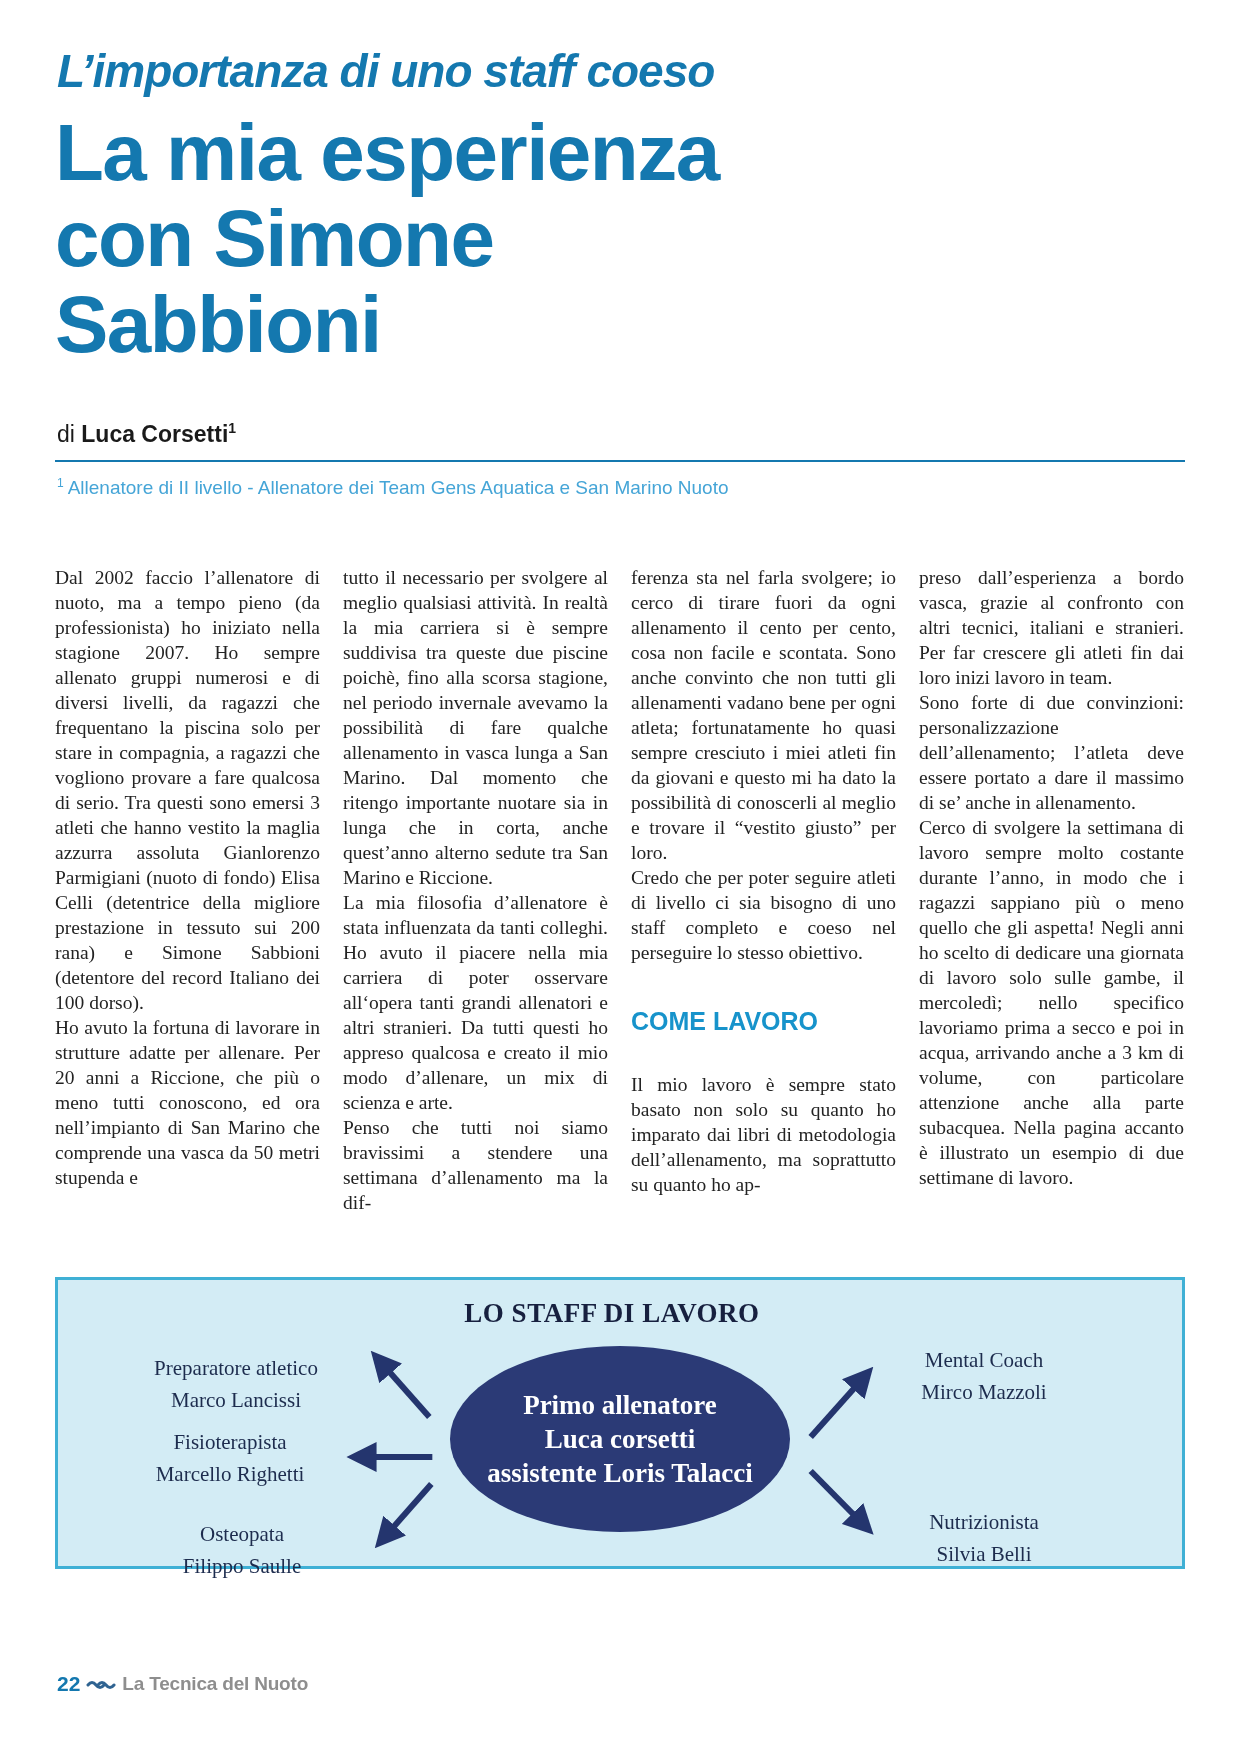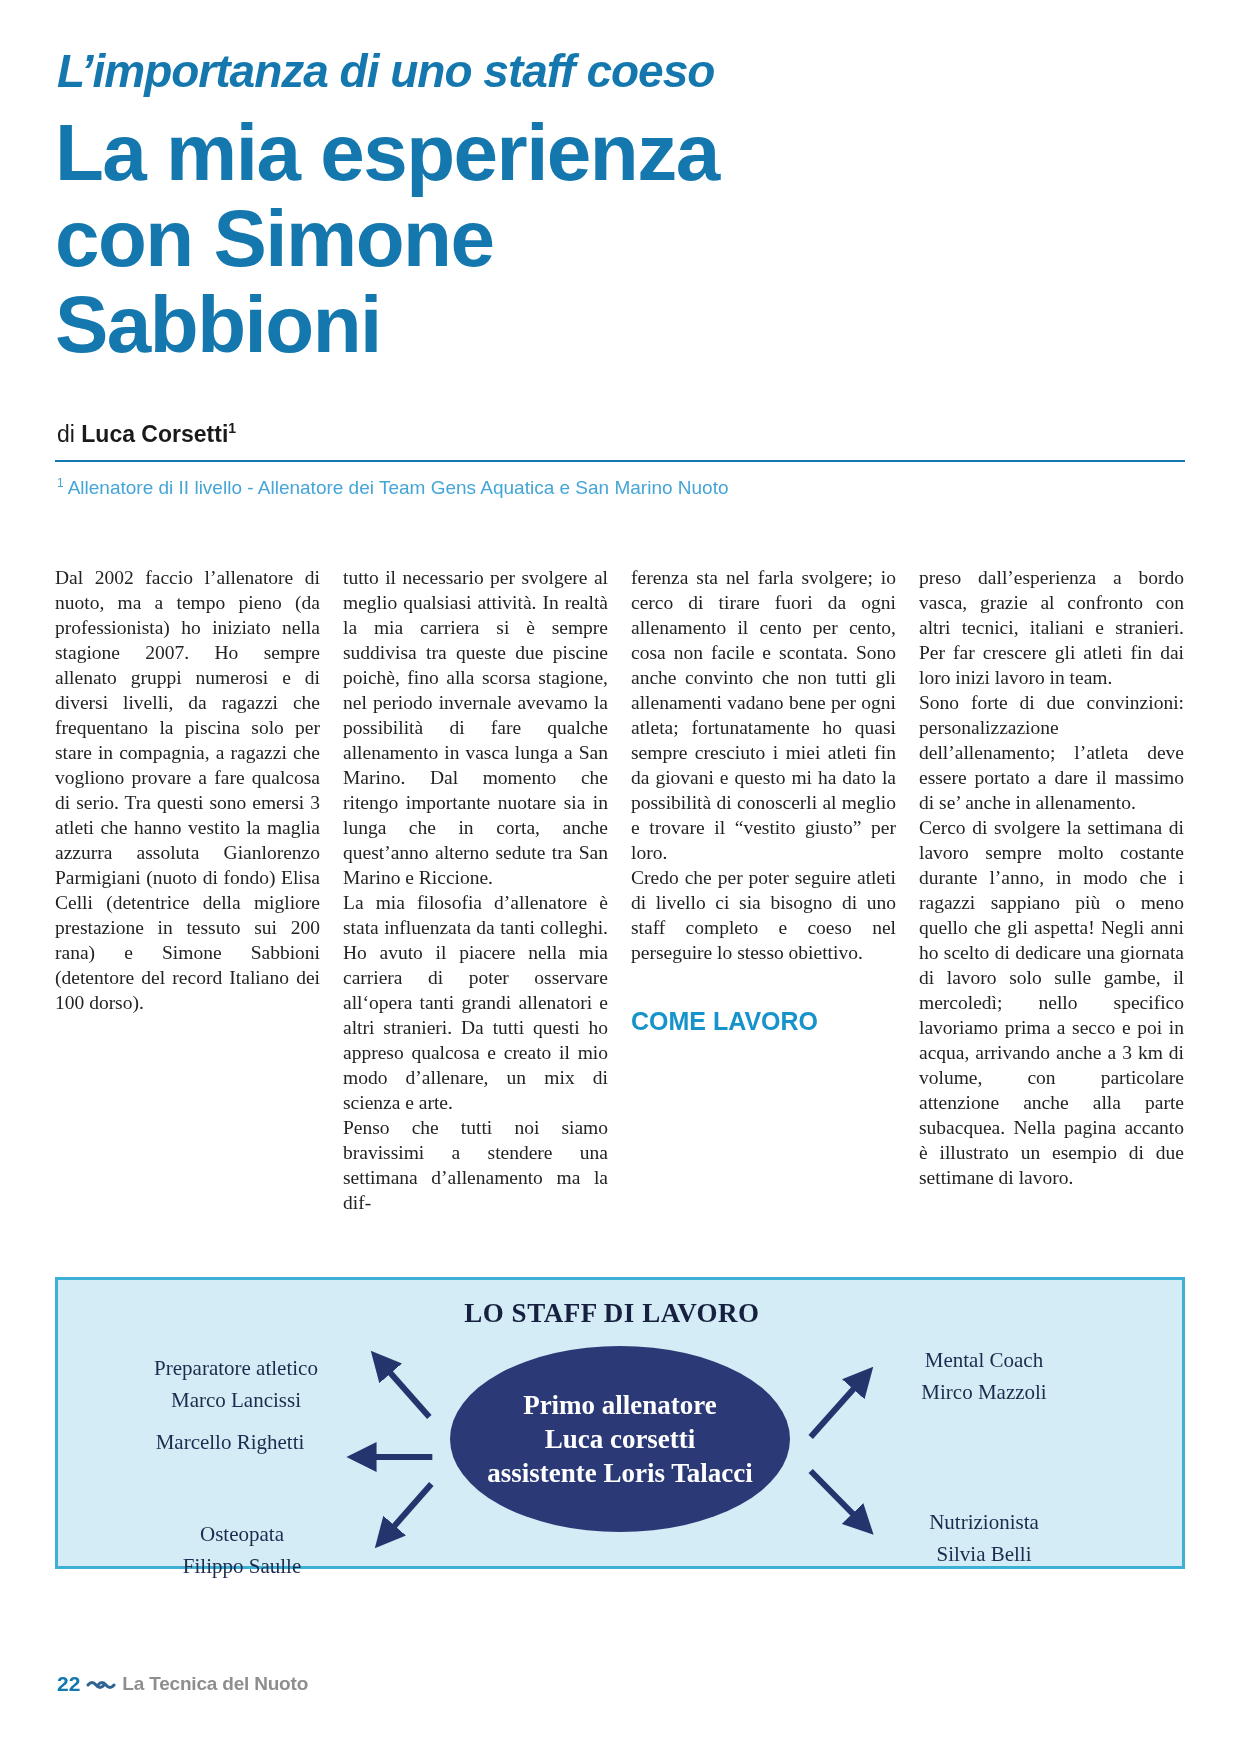--- a/index.html
+++ b/index.html
@@ -158,30 +158,32 @@
 
   <hr class="rule">
 
   <div class="footnote">
     <sup>1</sup><span>Allenatore di II livello - Allenatore dei Team Gens Aquatica e San Marino Nuoto</span>
   </div>
 
   <main class="columns">
     <div class="col">
       <p>Dal 2002 faccio l’allenatore di nuoto, ma a tempo pieno (da professionista) ho iniziato nella stagione 2007. Ho sempre allenato gruppi numerosi e di diversi livelli, da ragazzi che frequentano la piscina solo per stare in compagnia, a ragazzi che vogliono provare a fare qualcosa di serio. Tra questi sono emersi 3 atleti che hanno vestito la maglia azzurra assoluta Gianlorenzo Parmigiani (nuoto di fondo) Elisa Celli (detentrice della migliore prestazione in tessuto sui 200 rana) e Simone Sabbioni (detentore del record Italiano dei 100 dorso).</p>
+      <p>Ho avuto la fortuna di lavorare in strutture adatte per allenare. Per 20 anni a Riccione, che più o meno tutti conoscono, ed ora nell’impianto di San Marino che comprende una vasca da 50 metri stupenda e</p>
     </div>
     <div class="col">
       <p>tutto il necessario per svolgere al meglio qualsiasi attività. In realtà la mia carriera si è sempre suddivisa tra queste due piscine poichè, fino alla scorsa stagione, nel periodo invernale avevamo la possibilità di fare qualche allenamento in vasca lunga a San Marino. Dal momento che ritengo importante nuotare sia in lunga che in corta, anche quest’anno alterno sedute tra San Marino e Riccione.</p>
       <p>La mia filosofia d’allenatore è stata influenzata da tanti colleghi. Ho avuto il piacere nella mia carriera di poter osservare all‘opera tanti grandi allenatori e altri stranieri. Da tutti questi ho appreso qualcosa e creato il mio modo d’allenare, un mix di scienza e arte.</p>
       <p>Penso che tutti noi siamo bravissimi a stendere una settimana d’allenamento ma la dif-</p>
     </div>
     <div class="col">
       <p>ferenza sta nel farla svolgere; io cerco di tirare fuori da ogni allenamento il cento per cento, cosa non facile e scontata. Sono anche convinto che non tutti gli allenamenti vadano bene per ogni atleta; fortunatamente ho quasi sempre cresciuto i miei atleti fin da giovani e questo mi ha dato la possibilità di conoscerli al meglio e trovare il “vestito giusto” per loro.</p>
       <p>Credo che per poter seguire atleti di livello ci sia bisogno di uno staff completo e coeso nel perseguire lo stesso obiettivo.</p>
       <div class="subhead">COME LAVORO</div>
+      <p>Il mio lavoro è sempre stato basato non solo su quanto ho imparato dai libri di metodologia dell’allenamento, ma soprattutto su quanto ho ap-</p>
     </div>
     <div class="col">
       <p>preso dall’esperienza a bordo vasca, grazie al confronto con altri tecnici, italiani e stranieri. Per far crescere gli atleti fin dai loro inizi lavoro in team.</p>
       <p>Sono forte di due convinzioni: personalizzazione dell’allenamento; l’atleta deve essere portato a dare il massimo di se’ anche in allenamento.</p>
       <p>Cerco di svolgere la settimana di lavoro sempre molto costante durante l’anno, in modo che i ragazzi sappiano più o meno quello che gli aspetta! Negli anni ho scelto di dedicare una giornata di lavoro solo sulle gambe, il mercoledì; nello specifico lavoriamo prima a secco e poi in acqua, arrivando anche a 3 km di volume, con particolare attenzione anche alla parte subacquea. Nella pagina accanto è illustrato un esempio di due settimane di lavoro.</p>
     </div>
   </main>
 
   <section class="staff-box">
     <div class="staff-title">LO STAFF DI LAVORO</div>
@@ -203,20 +205,21 @@
       <div>Primo allenatore</div>
       <div>Luca corsetti</div>
       <div>assistente Loris Talacci</div>
     </div>
 
     <div class="member lt">
       <div>Preparatore atletico</div>
       <div>Marco Lancissi</div>
     </div>
     <div class="member lm">
+      <div>Fisioterapista</div>
       <div>Marcello Righetti</div>
     </div>
     <div class="member lb">
       <div>Osteopata</div>
       <div>Filippo Saulle</div>
     </div>
     <div class="member rt">
       <div>Mental Coach</div>
       <div>Mirco Mazzoli</div>
     </div>

